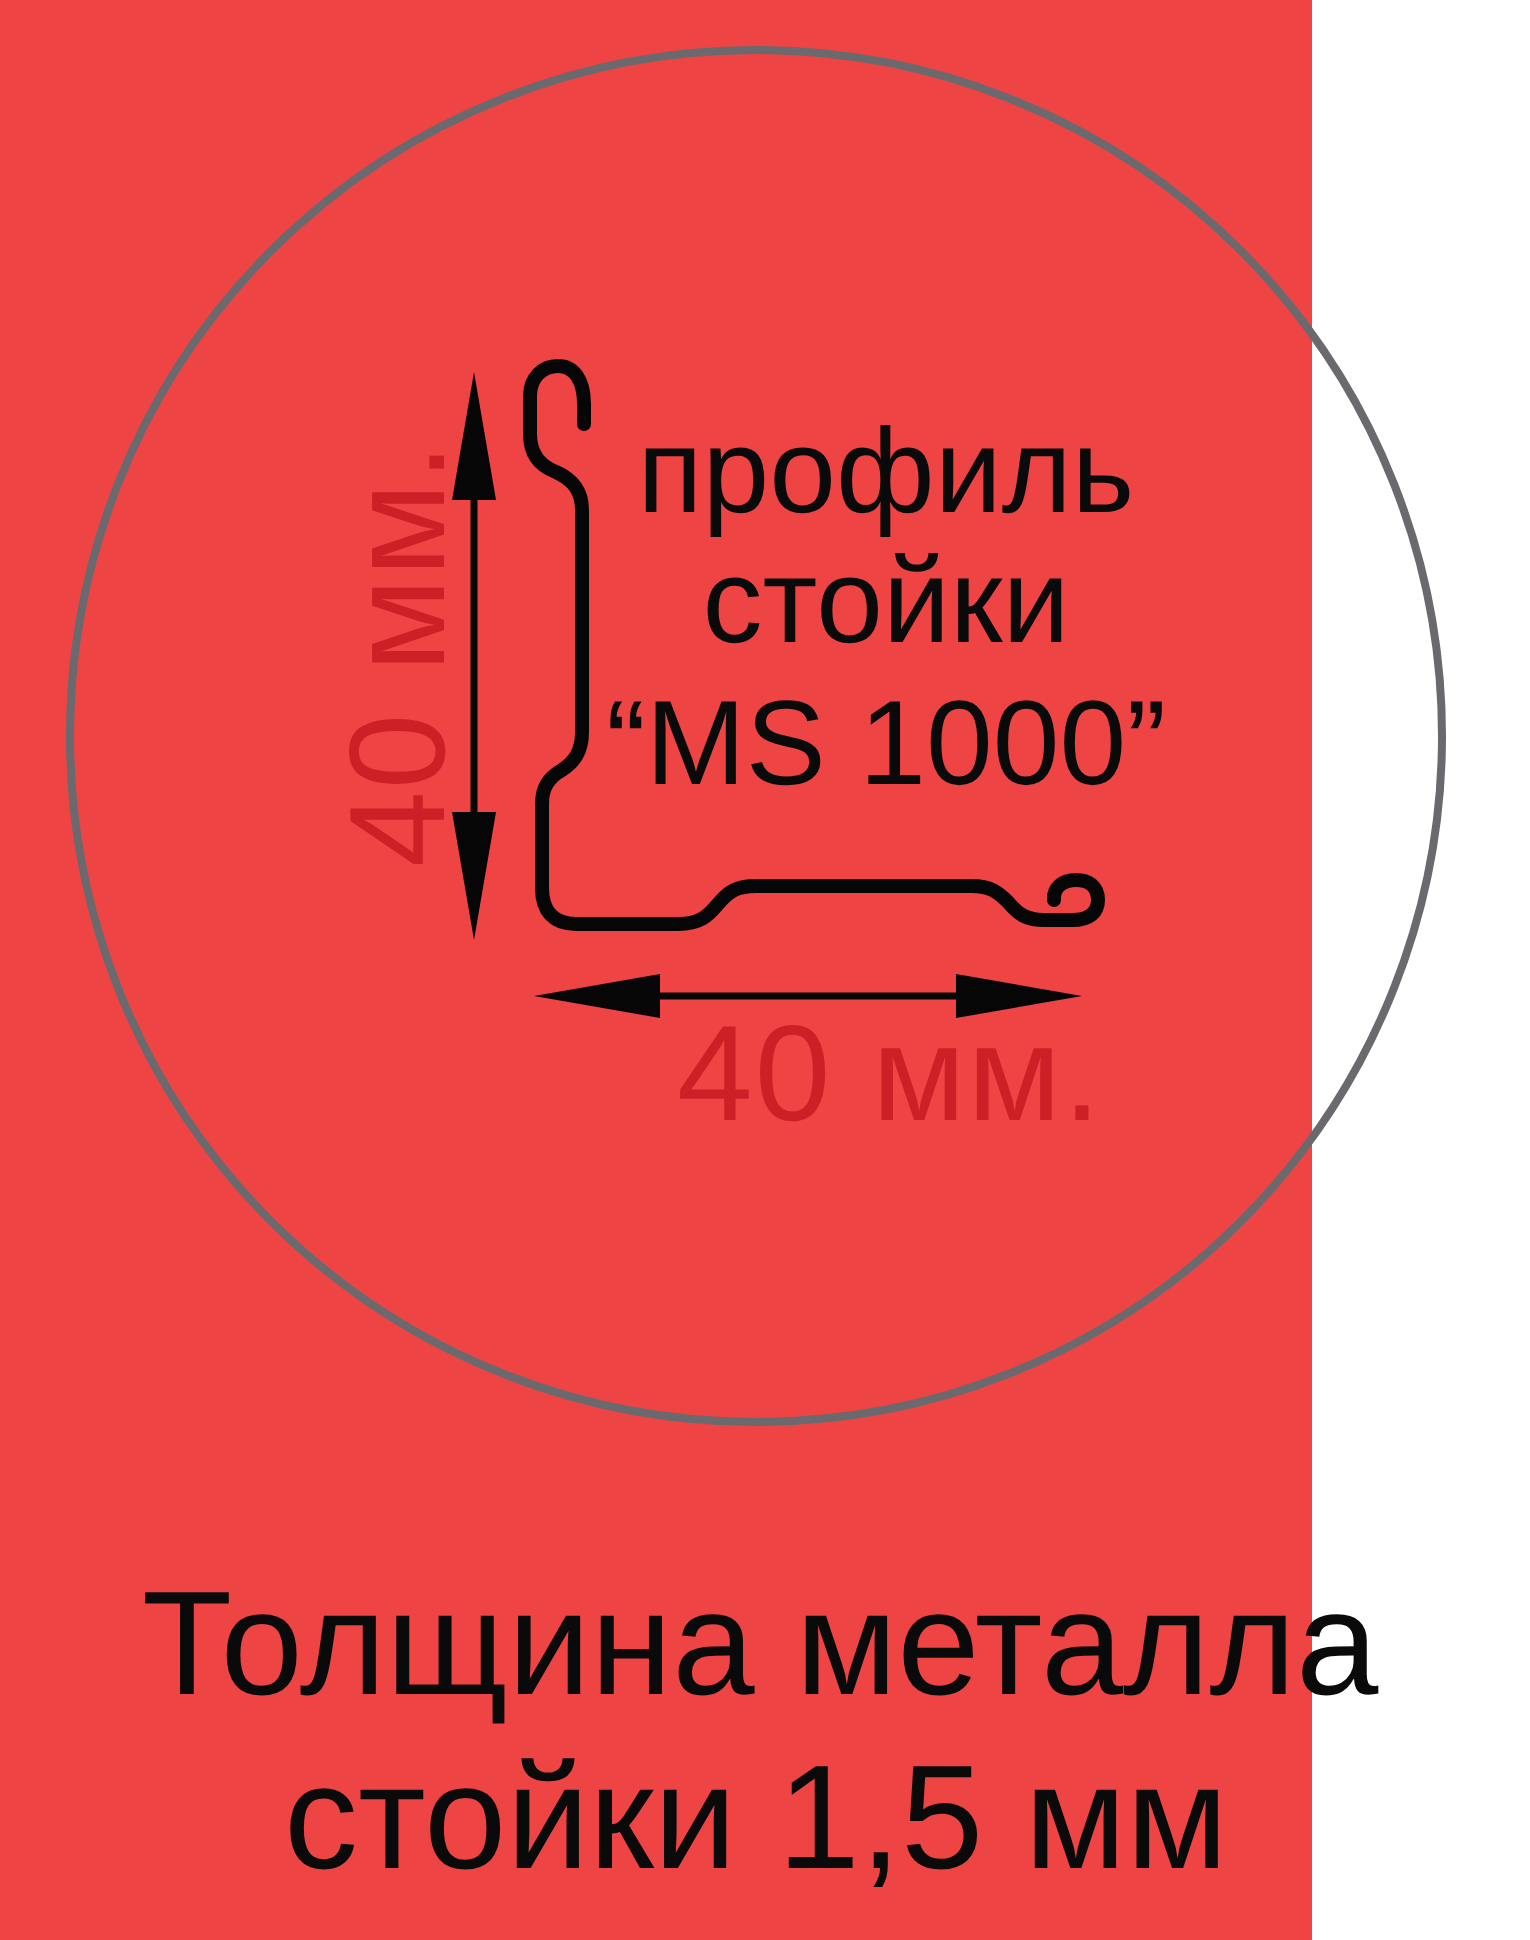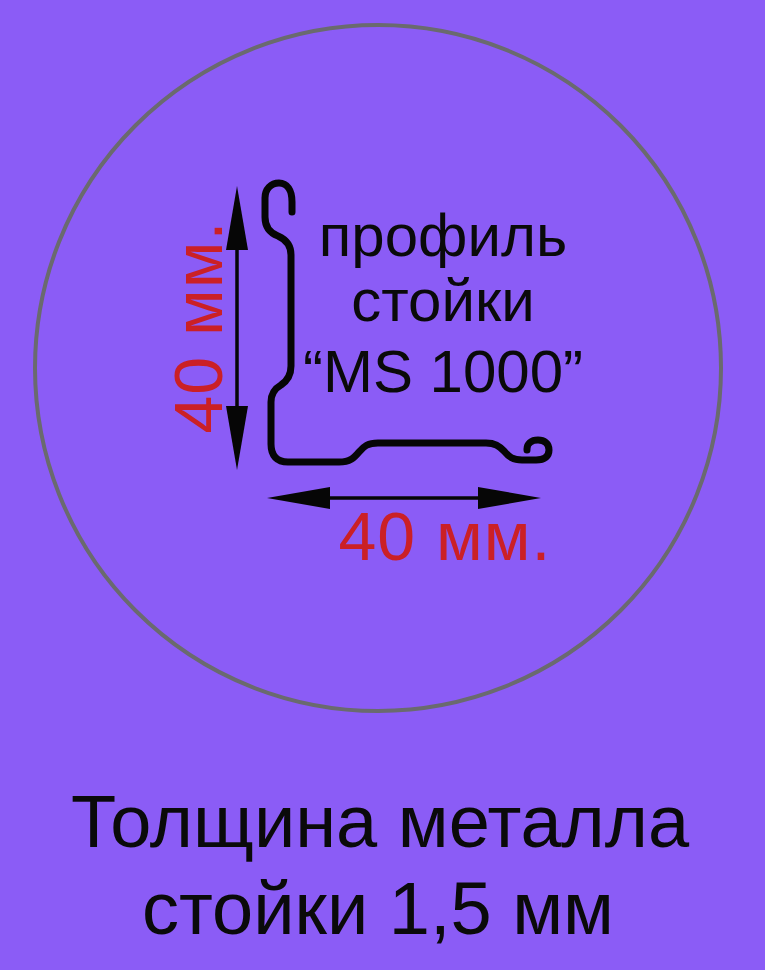--- a/index.html
+++ b/index.html
@@ -5,23 +5,23 @@
   html, body {
     margin: 0;
     padding: 0;
     background: #ffffff;
     width: 765px;
     height: 970px;
     overflow: hidden;
   }
   .stage {
     position: relative;
-    width: 765px;
+    width: 656px;
     height: 970px;
-    background: #8b5cf6;
+    background: #ef4444;
   }
   svg text {
     font-family: "Liberation Sans", sans-serif;
   }
   .profile-stroke {
     fill: none;
     stroke: #060606;
     stroke-width: 7;
     stroke-linecap: round;
     stroke-linejoin: round;

